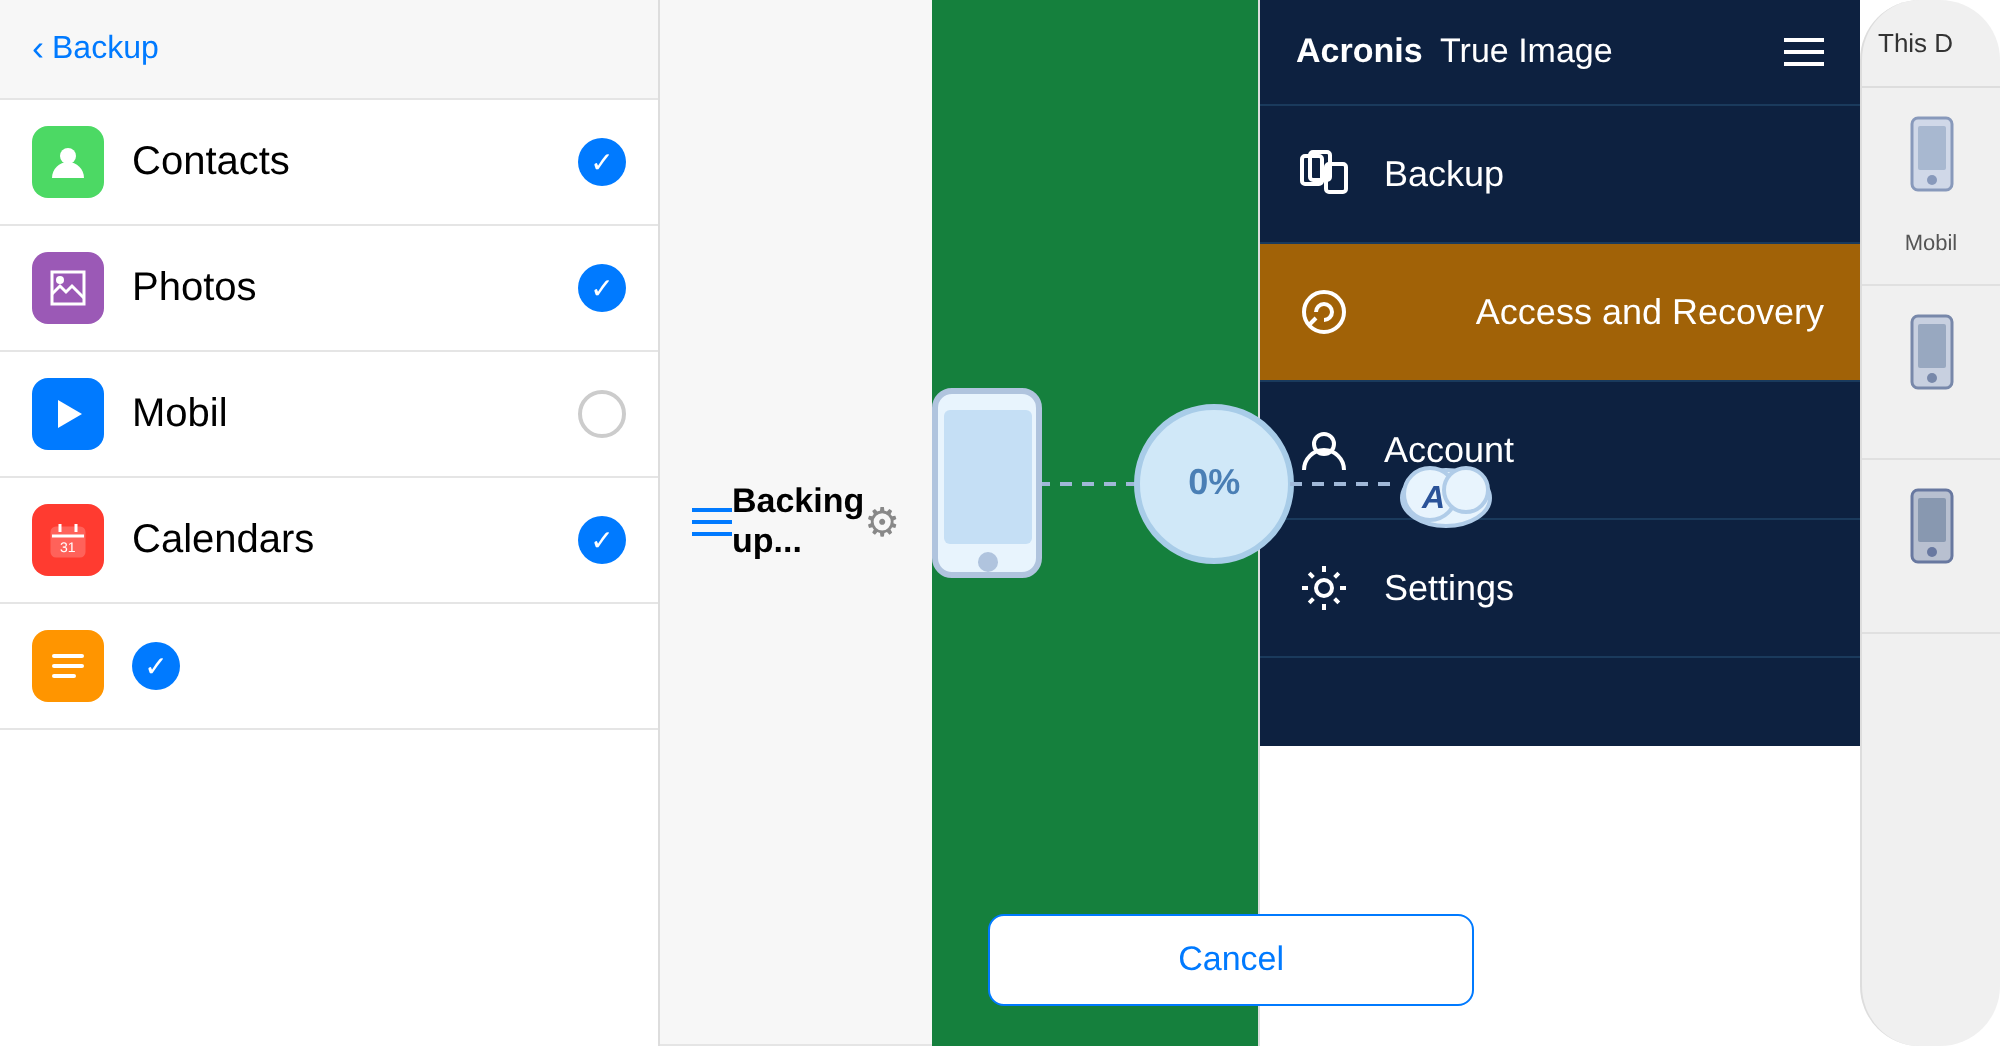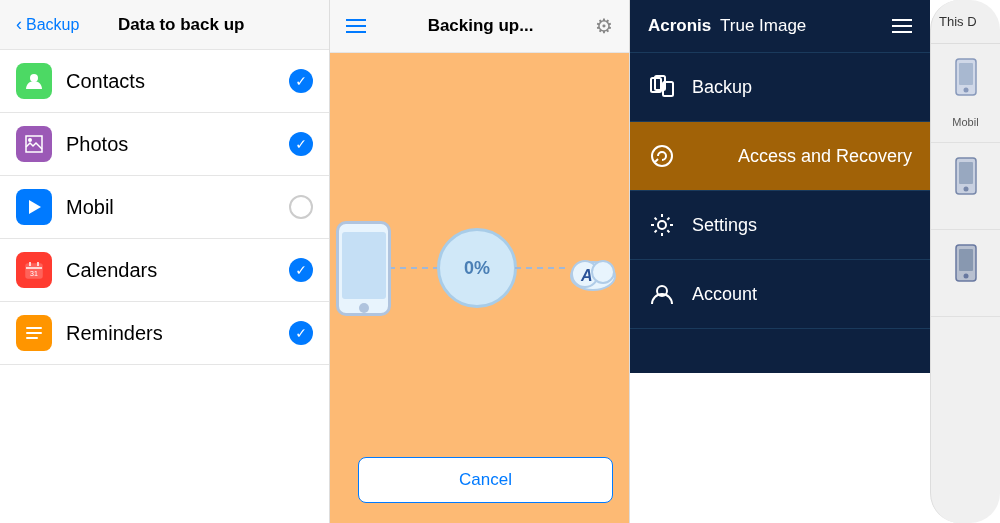--- a/index.html
+++ b/index.html
@@ -93,24 +93,24 @@
       width: 24px;
       height: 24px;
       border-radius: 50%;
       border: 2px solid #ccc;
     }
 
     
     .middle-panel {
       width: 300px;
       height: 523px;
-      background: #fdba74;
+      background: #15803d;
       border-right: 1px solid #ddd;
       display: flex;
-      flex-direction: column;
+      flex-direction: row;
     }
     .middle-header {
       display: flex;
       align-items: center;
       justify-content: space-between;
       padding: 14px 16px;
       border-bottom: 1px solid #e5e5e5;
       background: #f7f7f7;
     }
     .hamburger-icon {
@@ -323,21 +323,20 @@
   </style>
 </head>
 <body>
 
 <div class="left-panel">
   <div class="left-header">
     <div class="back-btn">
       <span class="back-chevron">‹</span>
       <span>Backup</span>
     </div>
-    <span class="left-title">Data to back up</span>
   </div>
   <div class="data-list">
 
     <div class="data-item">
       <div class="data-icon icon-contacts">
         <svg width="20" height="20" viewBox="0 0 20 20" fill="white">
           <circle cx="10" cy="7" r="4"></circle>
           <path d="M2 18c0-4.4 3.6-8 8-8s8 3.6 8 8" fill="white"></path>
         </svg>
       </div>
@@ -382,21 +381,20 @@
     </div>
 
     <div class="data-item">
       <div class="data-icon icon-reminders">
         <svg width="20" height="20" viewBox="0 0 20 20" fill="white">
           <rect x="2" y="4" width="16" height="2" rx="1"></rect>
           <rect x="2" y="9" width="16" height="2" rx="1"></rect>
           <rect x="2" y="14" width="12" height="2" rx="1"></rect>
         </svg>
       </div>
-      <span class="data-label">Reminders</span>
       <div class="check-circle-filled">✓</div>
     </div>
   </div>
 </div>
 
 <div class="middle-panel">
   <div class="middle-header">
     <div class="hamburger-icon">
       <span></span>
       <span></span>
@@ -463,35 +461,35 @@
         <path d="M9 13c0-2.2 1.8-4 4-4s4 1.8 4 4-1.8 4-4 4" stroke="white" stroke-width="2" fill="none"></path>
         <path d="M9 16l-3 3" stroke="white" stroke-width="2"></path>
       </svg>
     </div>
     <span class="nav-label">Access and Recovery</span>
   </div>
 
   <div class="nav-item">
     <div class="nav-icon">
       <svg width="26" height="26" viewBox="0 0 26 26" fill="none">
-        <circle cx="13" cy="13" r="4" stroke="white" stroke-width="2"></circle>
-        <path d="M13 2v3M13 21v3M2 13h3M21 13h3M5.6 5.6l2.1 2.1M18.3 18.3l2.1 2.1M5.6 20.4l2.1-2.1M18.3 7.7l2.1-2.1" stroke="white" stroke-width="2"></path>
-      </svg>
-    </div>
-    <span class="nav-label">Settings</span>
+        <circle cx="13" cy="10" r="5" stroke="white" stroke-width="2"></circle>
+        <path d="M3 23c0-5.5 4.5-10 10-10s10 4.5 10 10" stroke="white" stroke-width="2" fill="none"></path>
+      </svg>
+    </div>
+    <span class="nav-label">Account</span>
   </div>
 
   <div class="nav-item">
     <div class="nav-icon">
       <svg width="26" height="26" viewBox="0 0 26 26" fill="none">
-        <circle cx="13" cy="10" r="5" stroke="white" stroke-width="2"></circle>
-        <path d="M3 23c0-5.5 4.5-10 10-10s10 4.5 10 10" stroke="white" stroke-width="2" fill="none"></path>
-      </svg>
-    </div>
-    <span class="nav-label">Account</span>
+        <circle cx="13" cy="13" r="4" stroke="white" stroke-width="2"></circle>
+        <path d="M13 2v3M13 21v3M2 13h3M21 13h3M5.6 5.6l2.1 2.1M18.3 18.3l2.1 2.1M5.6 20.4l2.1-2.1M18.3 7.7l2.1-2.1" stroke="white" stroke-width="2"></path>
+      </svg>
+    </div>
+    <span class="nav-label">Settings</span>
   </div>
 </div>
 
 <div class="far-right-panel">
   <div class="far-right-header">
     <span>This D</span>
   </div>
   <div class="device-list">
     <div class="device-item">
       <svg class="device-icon-svg" viewBox="0 0 22 38">

